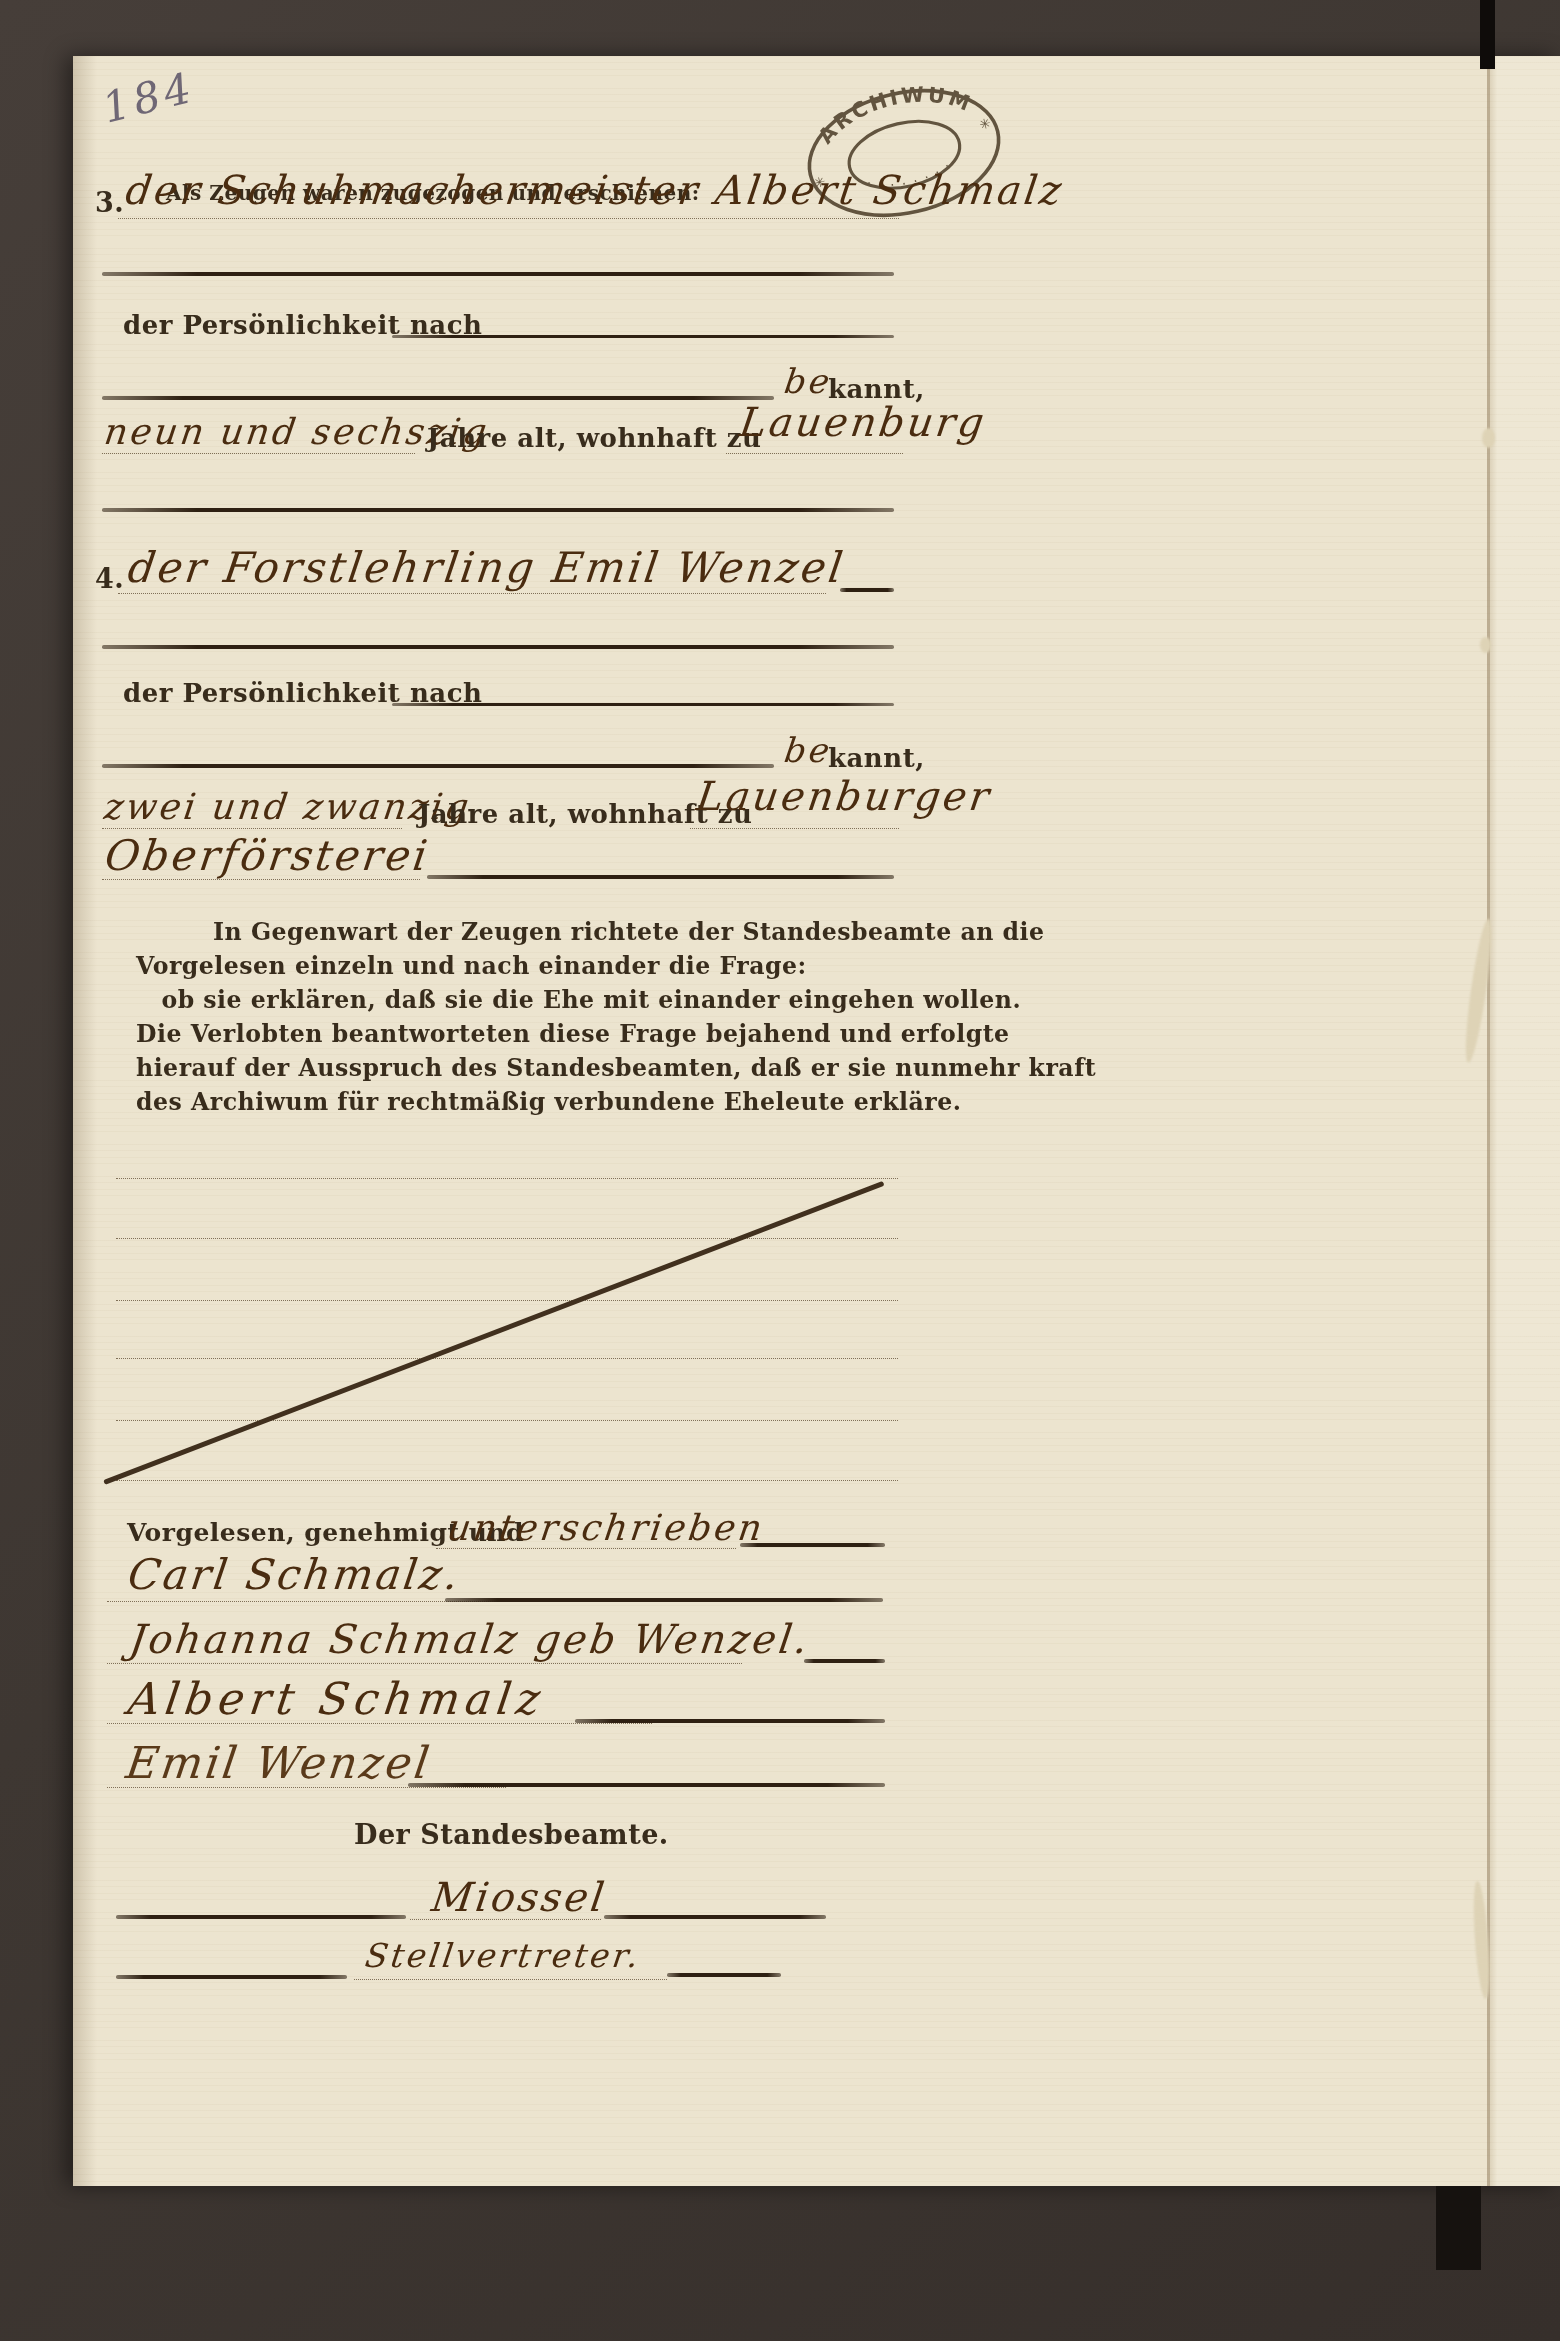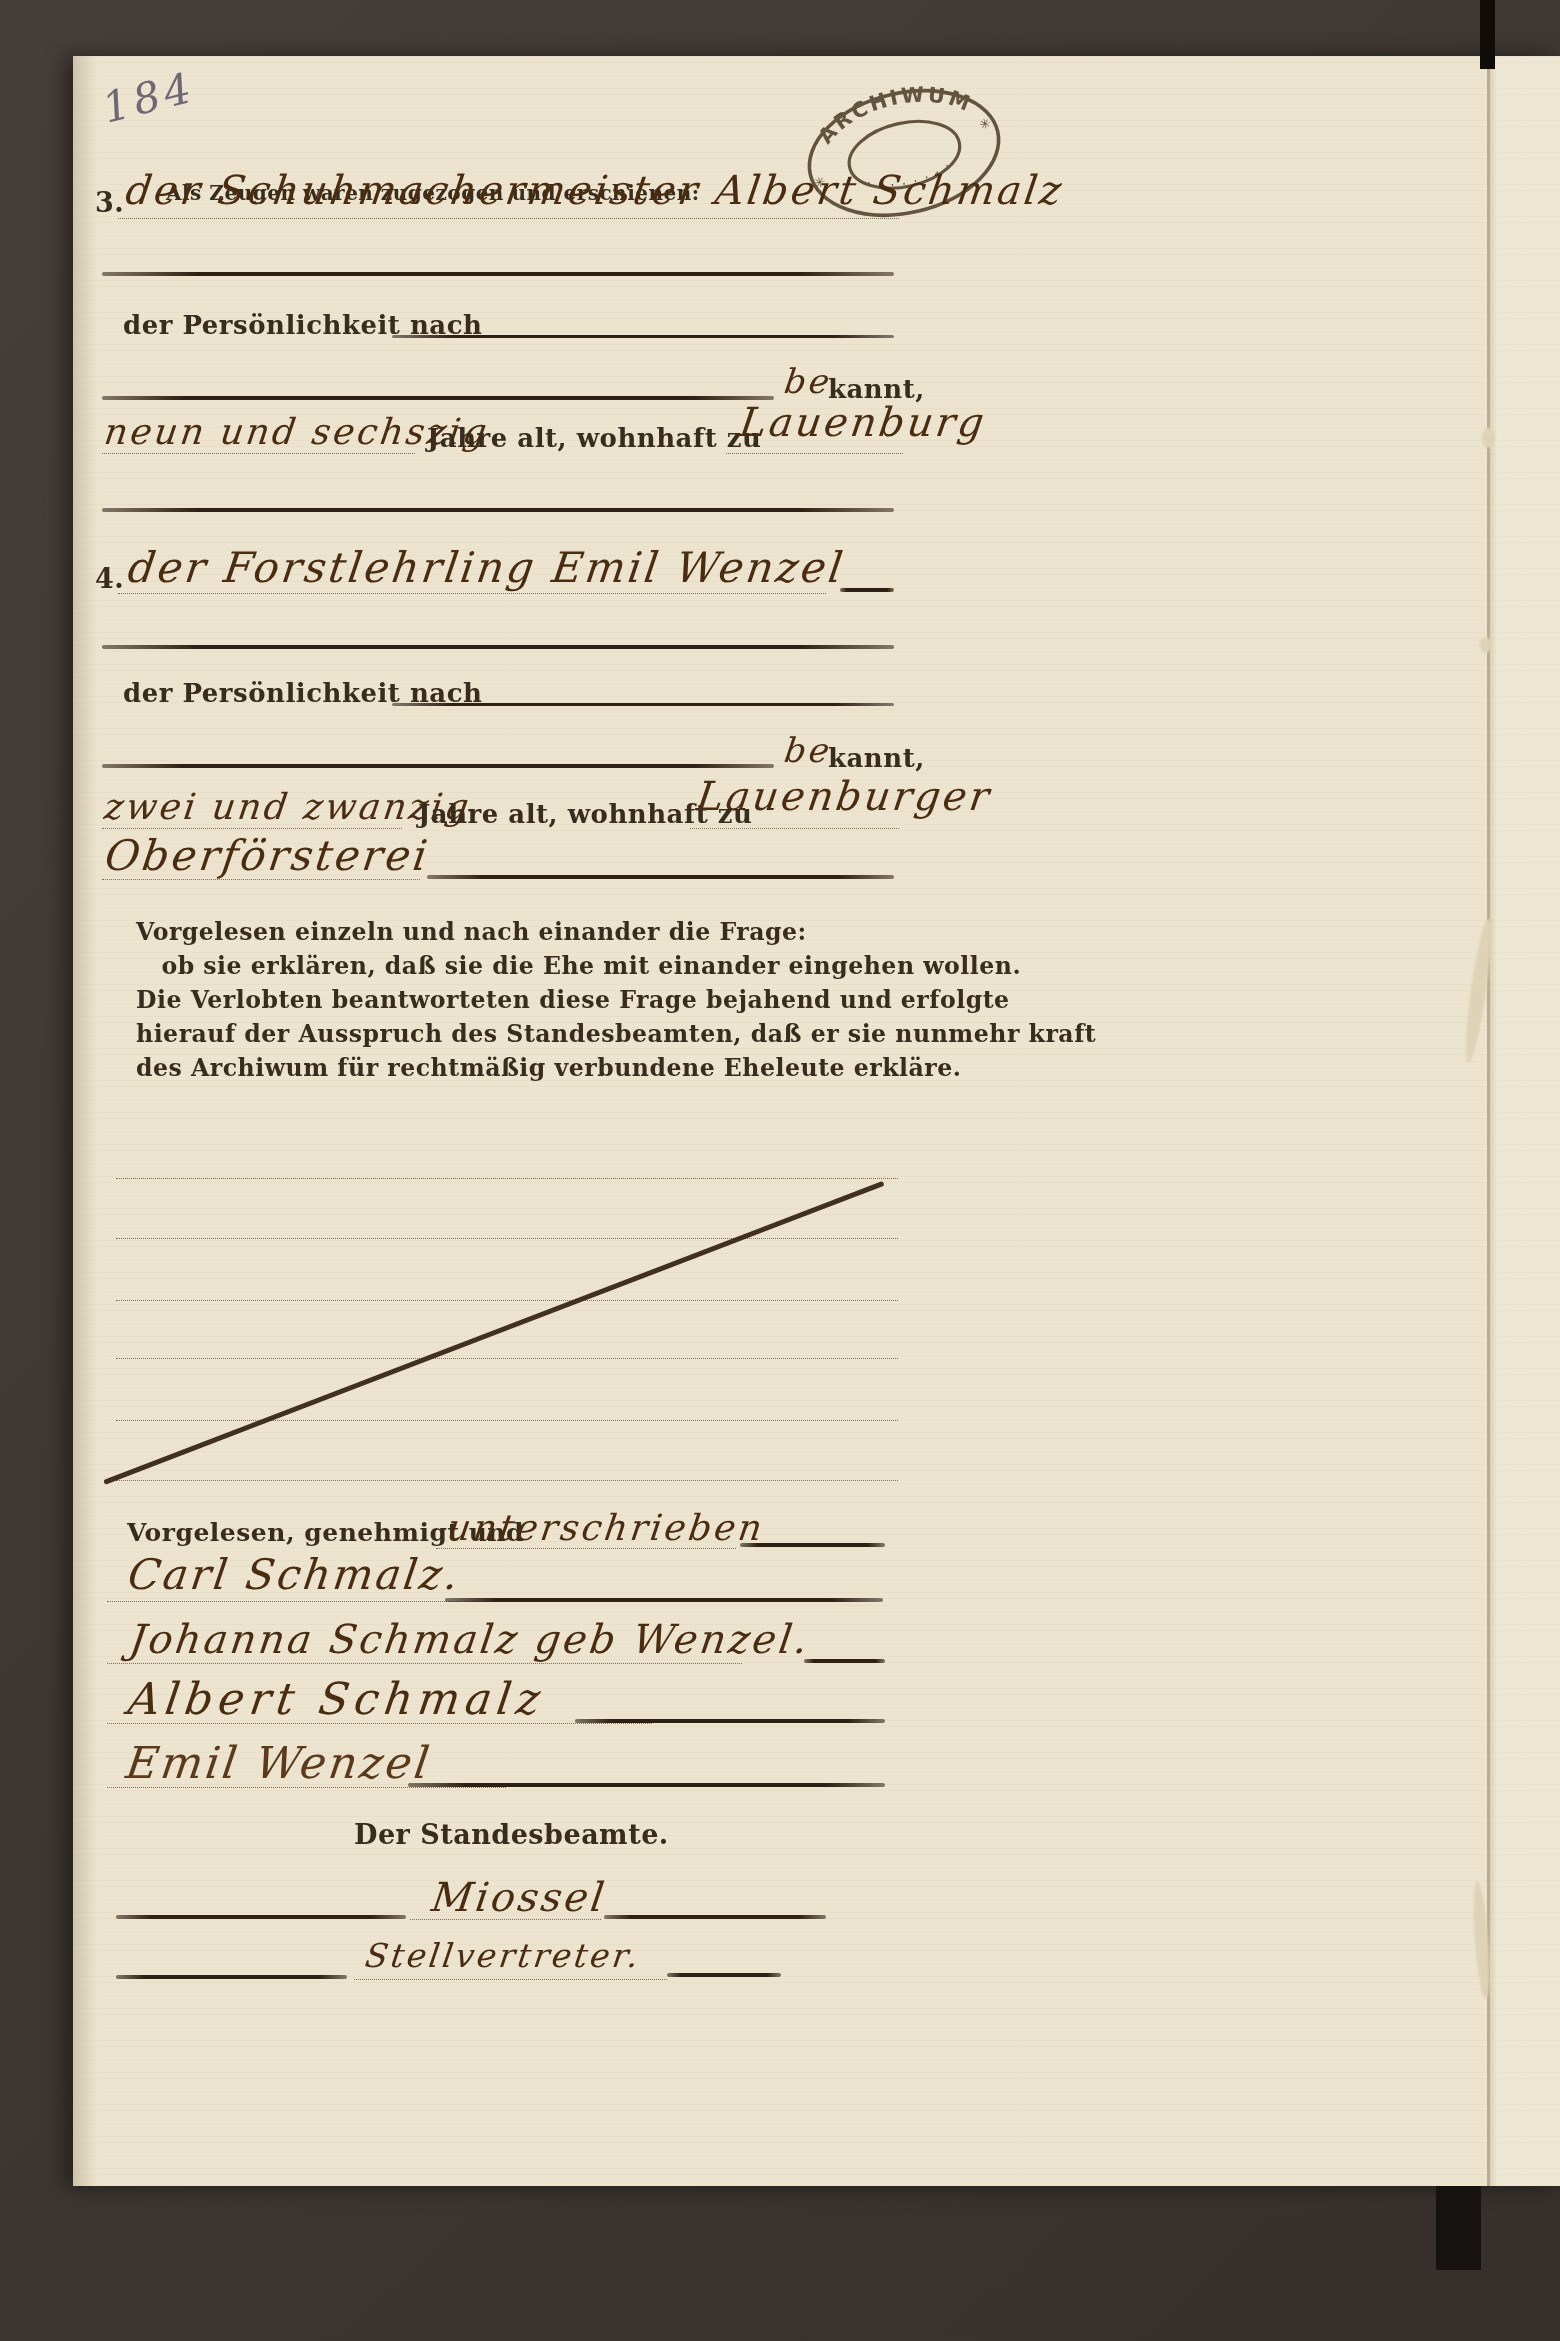--- a/index.html
+++ b/index.html
@@ -116,20 +116,21 @@
   <div class="abs bl" style="left:418px;top:799px;font-size:26px;">Jahre alt, wohnhaft zu</div>
   <div class="abs hw" style="left:694px;top:773px;font-size:40px;">Lauenburger</div>
   <div class="dotline" style="left:102px;top:828px;width:300px;"></div>
   <div class="dotline" style="left:690px;top:828px;width:209px;"></div>
 
   <div class="abs hw" style="left:102px;top:831px;font-size:42px;">Oberförsterei</div>
   <div class="dotline" style="left:102px;top:879px;width:318px;"></div>
   <div class="rule" style="left:427px;top:875px;width:467px;"></div>
 
   <div class="abs" style="left:136px;top:915px;">
+    <div class="bl" style="font-size:23.6px;line-height:34px;padding-left:77px;">In Gegenwart der Zeugen richtete der Standesbeamte an die</div>
     <div class="bl" style="font-size:23.6px;line-height:34px;">Vorgelesen einzeln und nach einander die Frage:</div>
     <div class="bl" style="font-size:23.6px;line-height:34px;padding-left:25.4px;">ob sie erklären, daß sie die Ehe mit einander eingehen wollen.</div>
     <div class="bl" style="font-size:23.6px;line-height:34px;">Die Verlobten beantworteten diese Frage bejahend und erfolgte</div>
     <div class="bl" style="font-size:23.6px;line-height:34px;">hierauf der Ausspruch des Standesbeamten, daß er sie nunmehr kraft</div>
     <div class="bl" style="font-size:23.6px;line-height:34px;">des Archiwum für rechtmäßig verbundene Eheleute erkläre.</div>
   </div>
 
   <div class="dotline" style="left:116px;top:1178px;width:782px;"></div>
   <div class="dotline" style="left:116px;top:1238px;width:782px;"></div>
   <div class="dotline" style="left:116px;top:1300px;width:782px;"></div>

